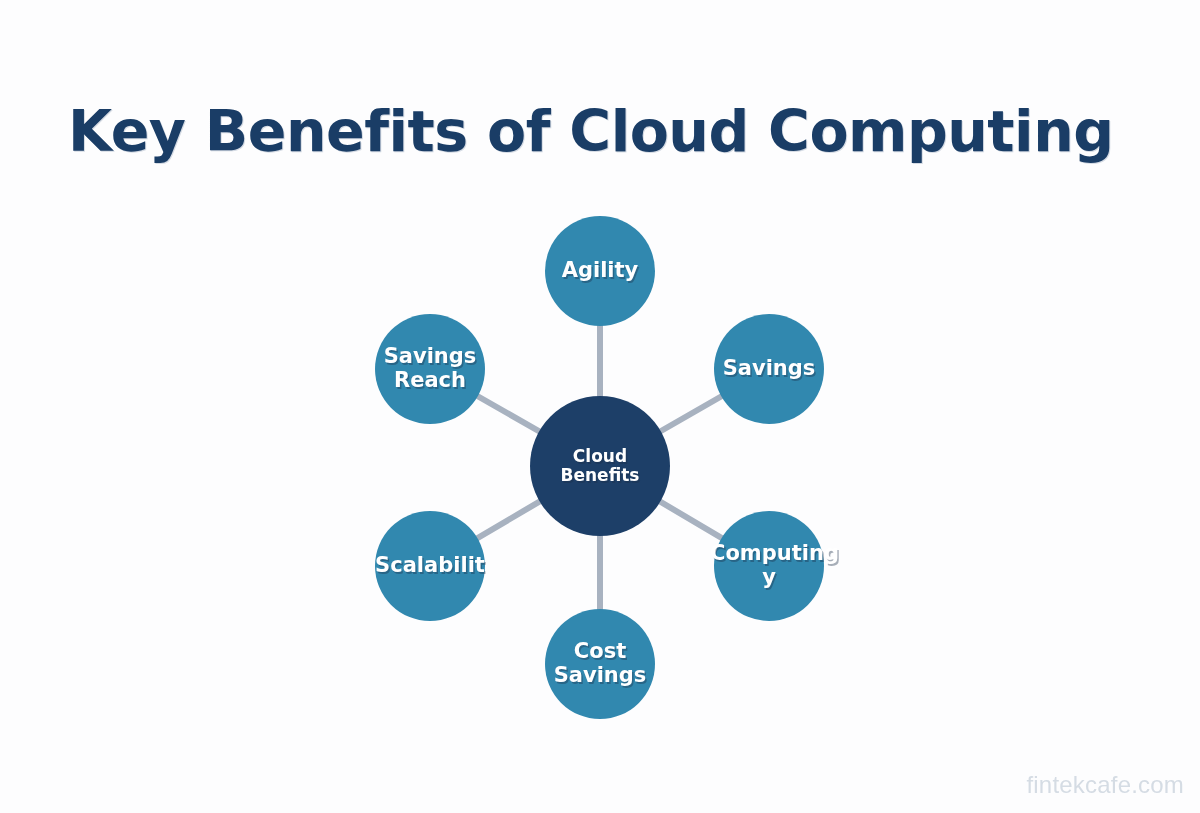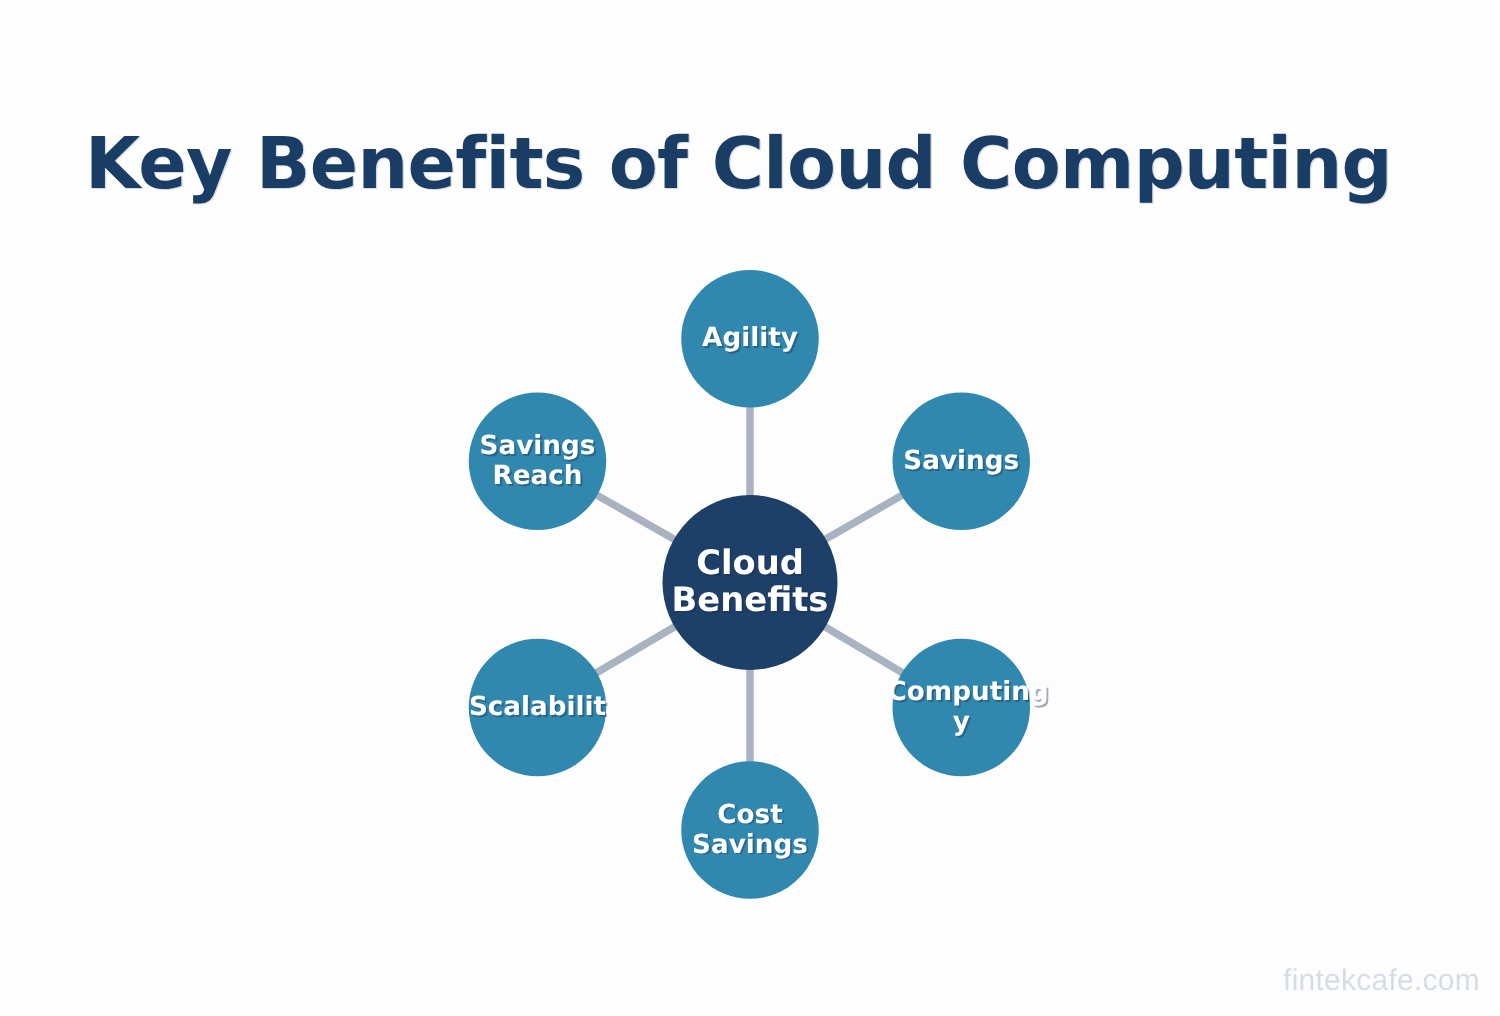--- a/index.html
+++ b/index.html
@@ -76,21 +76,21 @@
     color: #ffffff;
     font-weight: bold;
     text-align: center;
     line-height: 1.12;
     text-shadow: 1.5px 1.5px 0 rgba(25,45,70,0.38);
     white-space: pre-line;
     pointer-events: none;
   }
 
   .hub-label {
-    font-size: 27px;
+    font-size: 17px;
     width: 150px;
   }
 
   .spoke-label {
     font-size: 21px;
     
     width: 118px;
   }
 
   

